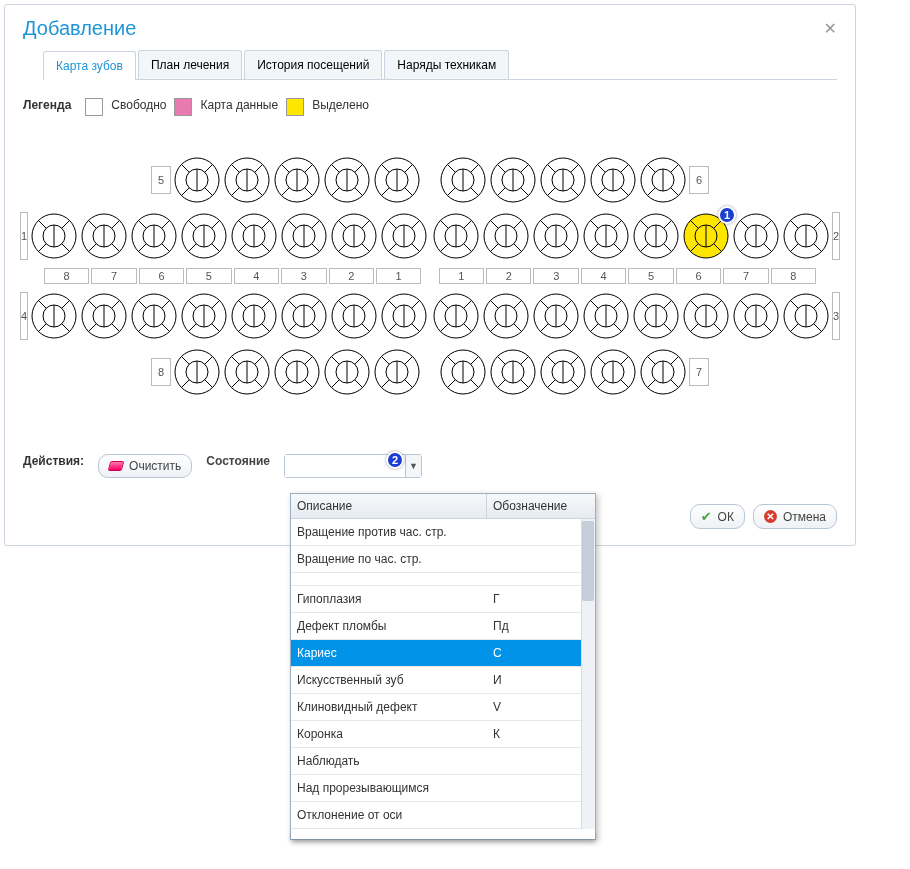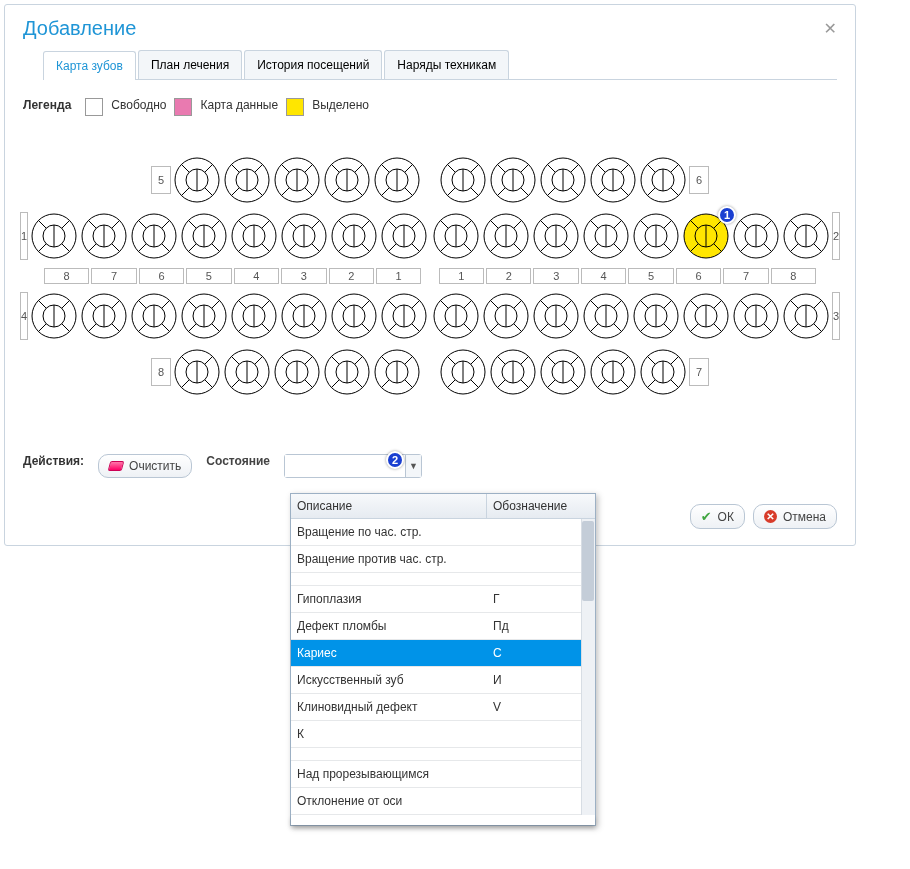--- a/index.html
+++ b/index.html
@@ -942,25 +942,25 @@
 <div class="dropdown-panel">
   <div class="dd-header">
     <div class="dd-col1">Описание</div>
     <div class="dd-col2">Обозначение</div>
   </div>
   <div class="dd-body" id="dd-body">
     <div class="dd-scroll">
       <div class="dd-thumb"></div>
     </div>
   <div class="dd-row">
+        <div class="c1">Вращение против час. стр.</div>
+        <div class="c2"></div>
+      </div>
+      <div class="dd-row">
         <div class="c1">Вращение по час. стр.</div>
-        <div class="c2"></div>
-      </div>
-      <div class="dd-row">
-        <div class="c1">Вращение против час. стр.</div>
         <div class="c2"></div>
       </div>
       <div class="dd-row">
         <div class="c2"></div>
       </div>
       <div class="dd-row">
         <div class="c1">Гипоплазия</div>
         <div class="c2">Г</div>
       </div>
       <div class="dd-row">
@@ -973,23 +973,25 @@
       </div>
       <div class="dd-row">
         <div class="c1">Искусственный зуб</div>
         <div class="c2">И</div>
       </div>
       <div class="dd-row">
         <div class="c1">Клиновидный дефект</div>
         <div class="c2">V</div>
       </div>
       <div class="dd-row">
+        <div class="c1">Коронка</div>
         <div class="c2">К</div>
       </div>
       <div class="dd-row">
+        <div class="c1">Наблюдать</div>
         <div class="c2"></div>
       </div>
       <div class="dd-row">
         <div class="c1">Над прорезывающимся</div>
         <div class="c2"></div>
       </div>
       <div class="dd-row">
         <div class="c1">Отклонение от оси</div>
         <div class="c2"></div>
       </div>

